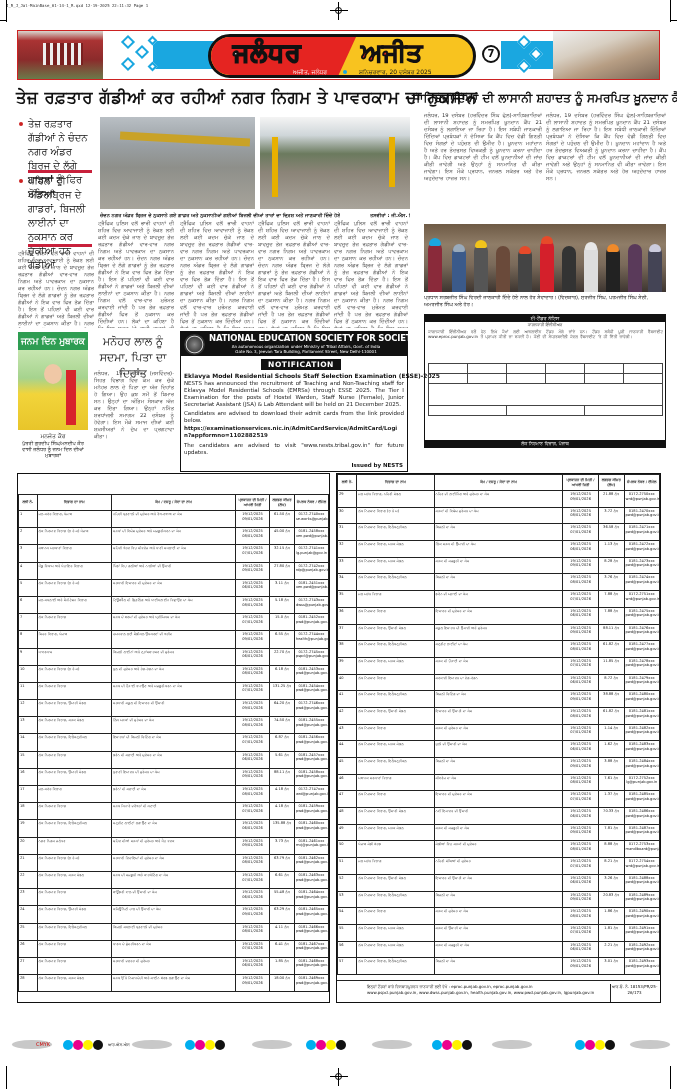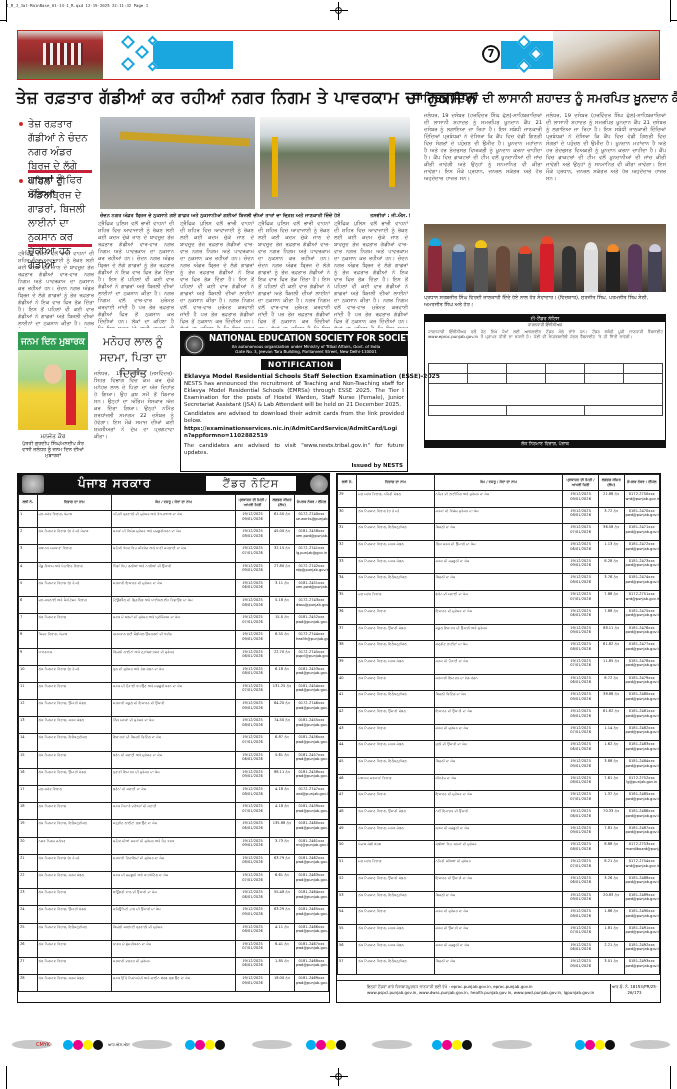--- a/index.html
+++ b/index.html
@@ -111,20 +111,28 @@
   <div class="photoL">
       <div class="cols"></div>
     </div>
   <div class="blueL">
     <div class="band"></div>
     <div class="diamond" style="left:20px;top:6px"></div>
     <div class="diamond" style="left:34px;top:16px"></div>
     <div class="diamond" style="left:20px;top:28px"></div>
     <div class="diamond" style="left:46px;top:6px;width:7px;height:7px"></div>
     <div class="diamond" style="left:46px;top:32px;width:7px;height:7px"></div>
+  </div>
+  <div class="pill">
+    <div class="red"></div>
+    <div class="t1">ਜਲੰਧਰ</div>
+    <div class="t2">ਅਜੀਤ</div>
+    <div class="sub1">ਅਜੀਤ, ਜਲੰਧਰ</div>
+    <div class="dot"></div>
+    <div class="sub2">ਸ਼ਨਿਚਰਵਾਰ, 20 ਦਸੰਬਰ 2025</div>
   </div>
   <div class="pgno">7</div>
   <div class="blueR" style="left:483px">
     <div class="band"></div>
     <div class="diamond" style="left:18px;top:6px"></div>
     <div class="diamond" style="left:30px;top:18px"></div>
     <div class="diamond" style="left:18px;top:30px"></div>
   </div>
   <div class="photoR" style="left:535px"></div>
 </div>
@@ -242,26 +250,20 @@
           <td colspan="2"></td>
           <td colspan="2"></td>
           <td colspan="2"></td>
         </tr>
   </tbody>
     </table>
   <div class="ft">ਲੋਕ ਨਿਰਮਾਣ ਵਿਭਾਗ, ਪੰਜਾਬ</div>
 </div>
 
 <div class="tenL">
-  <div class="thead">
-    <div class="emb"></div>
-    <div class="pg">ਪੰਜਾਬ ਸਰਕਾਰ</div>
-    <div class="tn">ਟੈਂਡਰ ਨੋਟਿਸ</div>
-    <div class="seal"></div>
-  </div>
   <div style="position:absolute;top:20px;left:0;width:100%">
     <table class="t" id="tblL">
       <colgroup>
           <col style="width:6%">
           <col style="width:24%">
           <col style="width:40%">
           <col style="width:11%">
           <col style="width:8%">
           <col style="width:11%">
         </colgroup>

